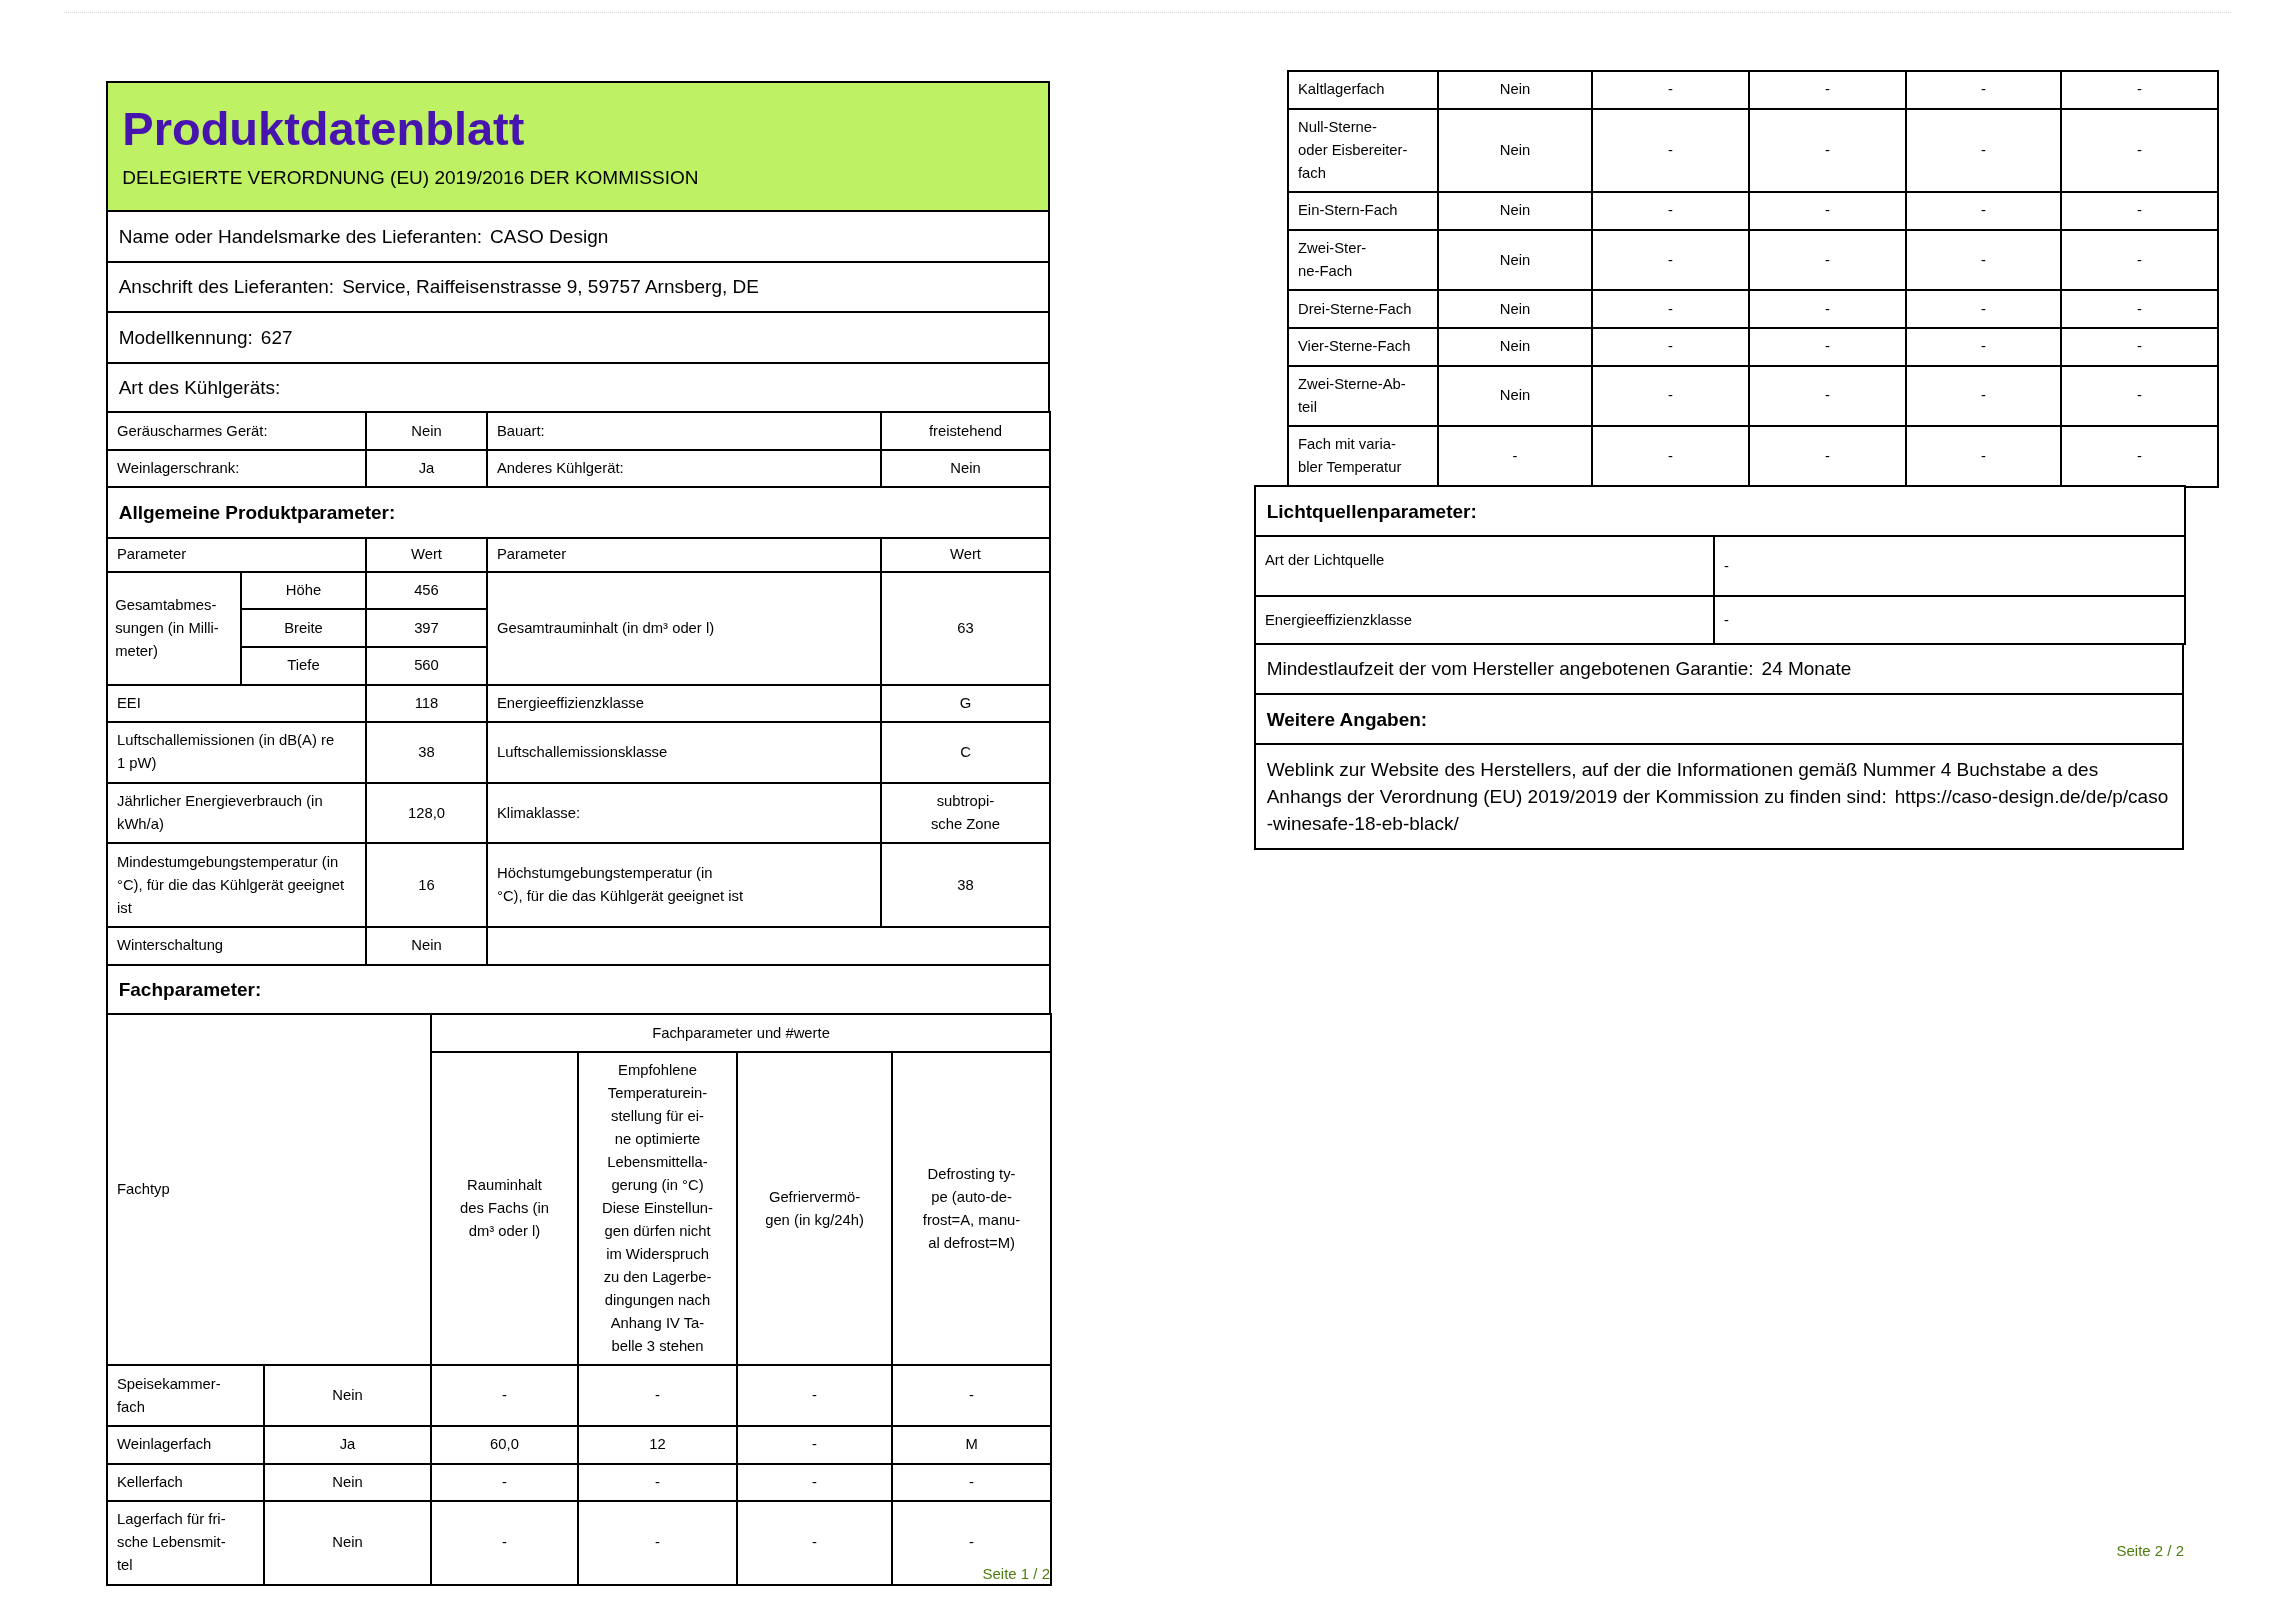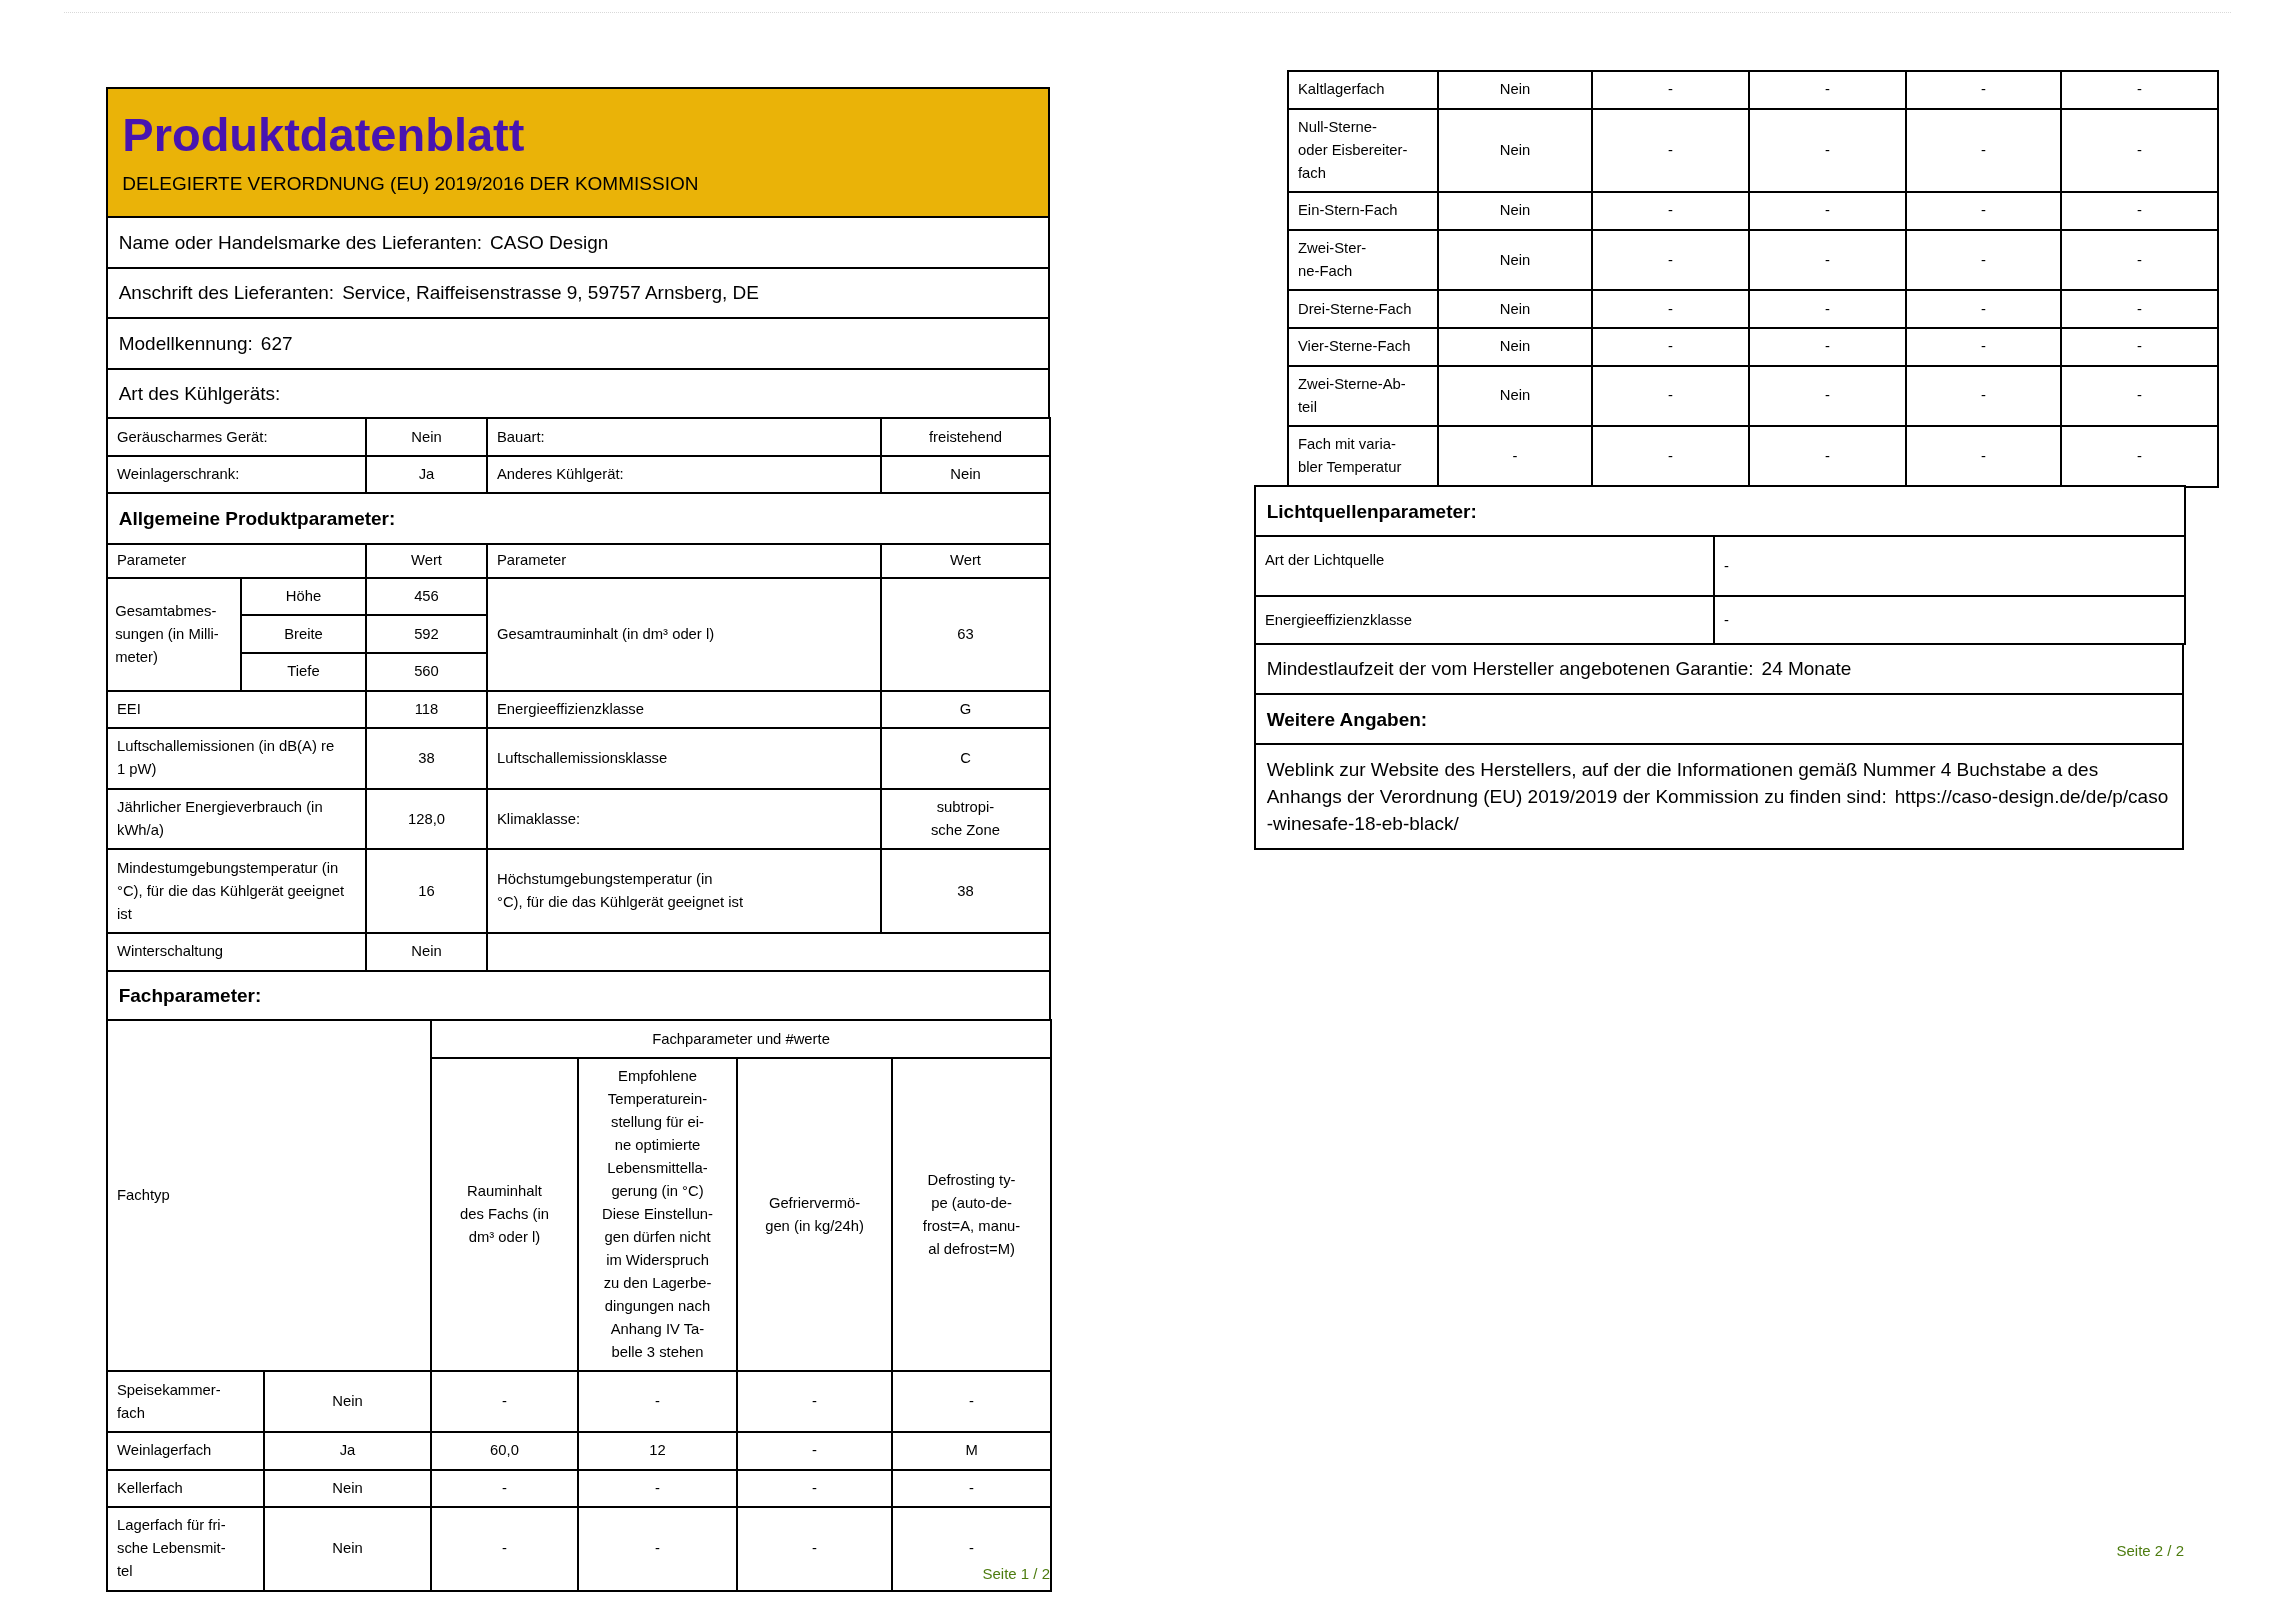--- a/index.html
+++ b/index.html
@@ -4,21 +4,21 @@
 <style>
   html,body{margin:0;padding:0;}
   body{
     width:2293px;height:1621px;position:relative;background:#ffffff;
     font-family:"Liberation Sans",sans-serif;color:#000;
   }
   .scan-artifact{position:absolute;top:11.6px;left:64px;width:2167px;border-top:1.8px dotted #d9d9d9;}
   .page{position:absolute;}
   #p1{left:106px;top:81px;width:944px;}
   #p2{left:1254px;top:70px;width:930px;}
-  .title-block{border:2.7px solid #000;padding:19.7px 14.3px 21.5px 14.3px;background:#eab308;margin-top:6px;}
+  .title-block{border:2.7px solid #000;padding:19.7px 14.3px 21.5px 14.3px;background:#bef264;}
   h1{margin:0;font-size:47px;line-height:52px;font-weight:bold;}
   .subtitle{margin-top:12.5px;font-size:19px;line-height:22.4px;}
   table{border-collapse:collapse;width:100%;table-layout:fixed;margin-top:-2.7px;background:#fff;}
   td{
     border:2.7px solid #000;font-size:14.8px;line-height:23px;
     padding:6.3px 9px;vertical-align:middle;word-wrap:break-word;
   }
   .c{text-align:center;}
   .pre{white-space:pre-line;}
   .big td, td.big{font-size:19px;line-height:27px;padding:10.7px 10.7px;}
@@ -103,21 +103,21 @@
         <td rowspan="3" class="pre" style="padding-left:7.2px;padding-right:13px;">Gesamtabmes-
 sungen (in Milli-
 meter)</td>
         <td class="c">Höhe</td>
         <td class="c">456</td>
         <td rowspan="3">Gesamtrauminhalt (in dm³ oder l)</td>
         <td rowspan="3" class="c">63</td>
       </tr>
       <tr>
         <td class="c">Breite</td>
-        <td class="c">592</td>
+        <td class="c">397</td>
       </tr>
       <tr>
         <td class="c">Tiefe</td>
         <td class="c">560</td>
       </tr>
       <tr>
         <td colspan="2" class="pre">EEI</td>
         <td class="c">118</td>
         <td class="pre">Energieeffizienzklasse</td>
         <td class="c pre">G</td>

